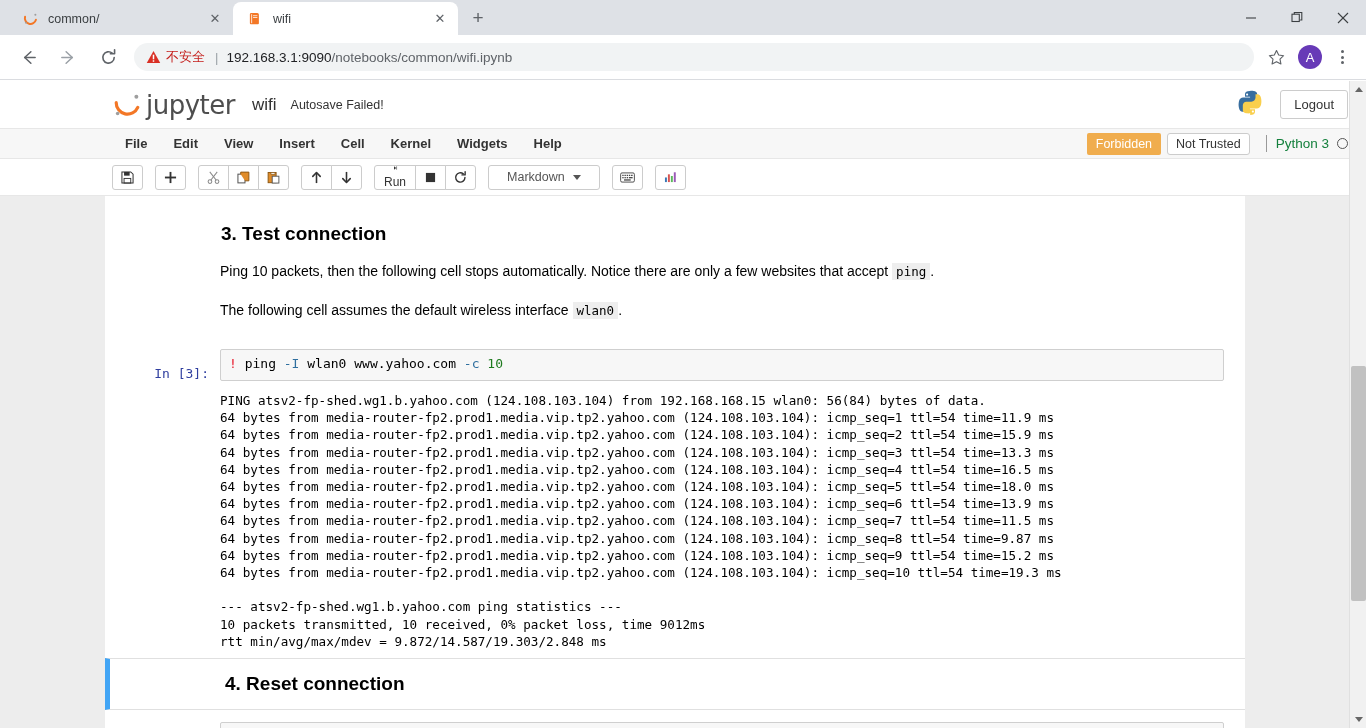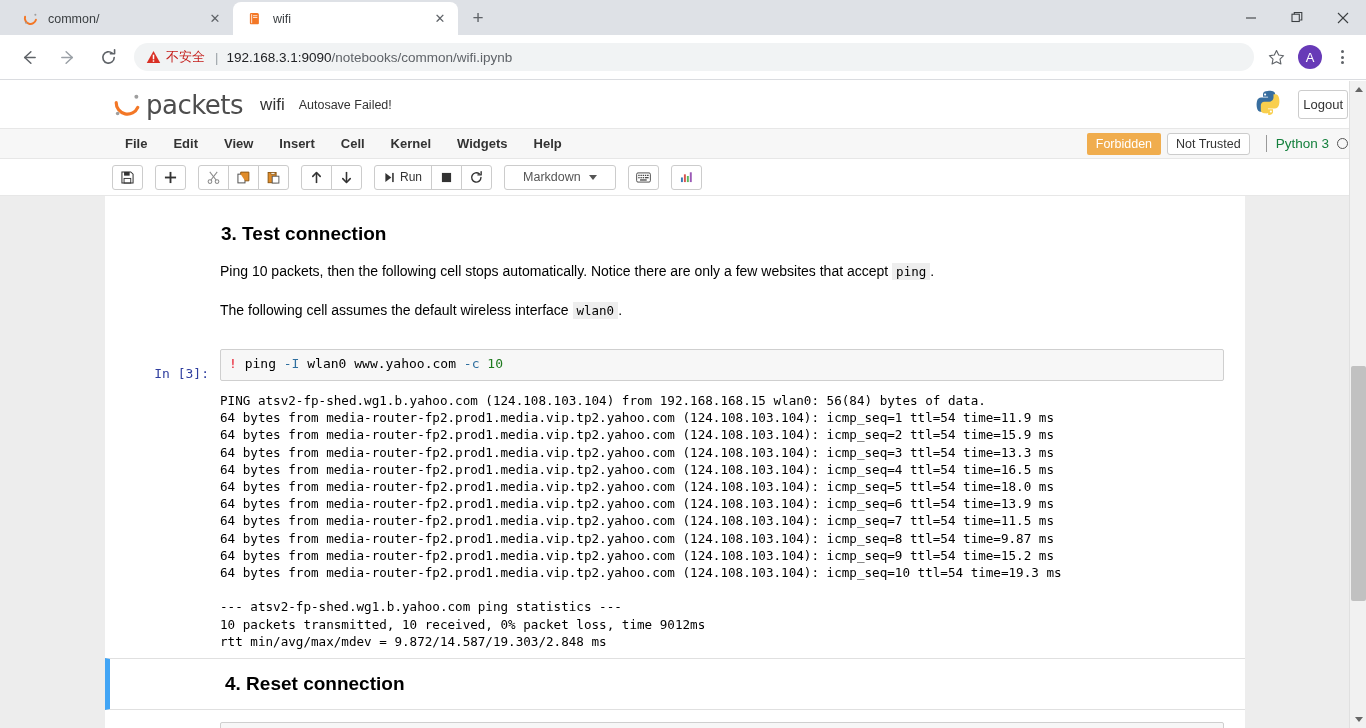--- a/index.html
+++ b/index.html
@@ -116,21 +116,21 @@
   .jp-logo { display: flex; align-items: center; }
   .jp-logo-text {
     font-size: 26px; color: #4e4e4e; letter-spacing: -0.5px; margin-left: 4px;
     font-family: "DejaVu Sans", sans-serif;
   }
   .jp-nbname { font-size: 17px; color: #333; margin-left: 17px; }
   .jp-autosave { font-size: 12.5px; color: #333; margin-left: 14px; }
   .jp-right { margin-left: auto; display: flex; align-items: center; gap: 16px; }
   .logout-btn {
     border: 1px solid #ccc; border-radius: 3px; background: #fff;
-    padding: 6px 4px; font-size: 13px; color: #333;
+    padding: 6px 13px; font-size: 13px; color: #333;
   }
 
   
   .jp-menubar {
     height: 30px; background: #f7f7f7;
     border-bottom: 1px solid #e7e7e7;
     display: flex; align-items: center;
     padding-left: 112px;
     position: relative;
   }
@@ -161,21 +161,21 @@
     padding-left: 112px;
   }
   .tb-group { display: flex; margin-right: 12px; }
   .tb-btn {
     height: 25px; min-width: 31px;
     border: 1px solid #ccc; background: #fff;
     display: flex; align-items: center; justify-content: center;
     color: #333; font-size: 12px;
     margin-left: -1px;
   }
-  .tb-group .tb-btn:first-child { margin-left: 0; border-radius: 3px 0 0 3px; }
+  .tb-group .tb-btn:first-child { margin-left: 0; border-radius: 3px 0 0 3px; flex-direction: column; }
   .tb-group .tb-btn:last-child { border-radius: 0 3px 3px 0; }
   .tb-group .tb-btn:only-child { border-radius: 3px; }
   .tb-btn.run { padding: 0 9px; gap: 5px; }
   .tb-select {
     height: 25px; width: 112px; border: 1px solid #ccc; background: #fff;
     border-radius: 3px; font-size: 12.5px; color: #555;
     display: flex; align-items: center; padding: 0 18px;
     position: relative;
   }
   .tb-select .caret {
@@ -371,21 +371,21 @@
 
   <div class="viewport">
 
     <div class="jp-header">
       <div class="jp-logo">
         <svg width="30" height="30" viewBox="0 0 32 32">
           <path d="M4.5 13.5 A12 12 0 0 0 27.5 18.5" stroke="#f37726" stroke-width="3.4" fill="none" stroke-linecap="round"></path>
           <circle cx="26.0" cy="7.2" r="2.1" fill="#9e9e9e"></circle>
           <circle cx="6.0" cy="25.0" r="1.9" fill="#9e9e9e"></circle>
         </svg>
-        <span class="jp-logo-text">packets</span>
+        <span class="jp-logo-text">jupyter</span>
       </div>
       <div class="jp-nbname">wifi</div>
       <div class="jp-autosave">Autosave Failed!</div>
       <div class="jp-right">
         <span>
           <svg width="28" height="28" viewBox="0 0 32 32">
             <path d="M15.8 2.2 c-3.4 0-5.5 1.3-5.5 3.5 v3.1 h5.8 v0.9 H8.2 c-2.3 0-4.2 1.5-4.8 4.2 -0.6 2.9-0.6 4.8 0 7.8 0.5 2.5 1.9 4.2 4.2 4.2 h2.1 v-3.7 c0-2.5 2.2-4.8 4.8-4.8 h5.7 c2.2 0 4-1.8 4-4 V5.7 c0-2.1-1.8-3.1-4-3.5 -1.4-0.2-2.9-0.2-4.4 0 z M12.7 5.1 c0.7 0 1.2 0.6 1.2 1.2 0 0.7-0.5 1.2-1.2 1.2 -0.7 0-1.2-0.5-1.2-1.2 0-0.7 0.5-1.2 1.2-1.2 z" fill="#386e9f"></path>
             <path d="M16.2 29.8 c3.4 0 5.5-1.3 5.5-3.5 v-3.1 h-5.8 v-0.9 h7.9 c2.3 0 4.2-1.5 4.8-4.2 0.6-2.9 0.6-4.8 0-7.8 -0.5-2.5-1.9-4.2-4.2-4.2 h-2.1 v3.7 c0 2.5-2.2 4.8-4.8 4.8 h-5.7 c-2.2 0-4 1.8-4 4 v5.7 c0 2.1 1.8 3.1 4 3.5 1.4 0.2 2.9 0.2 4.4 0 z M19.3 26.9 c-0.7 0-1.2-0.6-1.2-1.2 0-0.7 0.5-1.2 1.2-1.2 0.7 0 1.2 0.5 1.2 1.2 0 0.7-0.5 1.2-1.2 1.2 z" fill="#f9cf4d"></path>
           </svg>
         </span>

